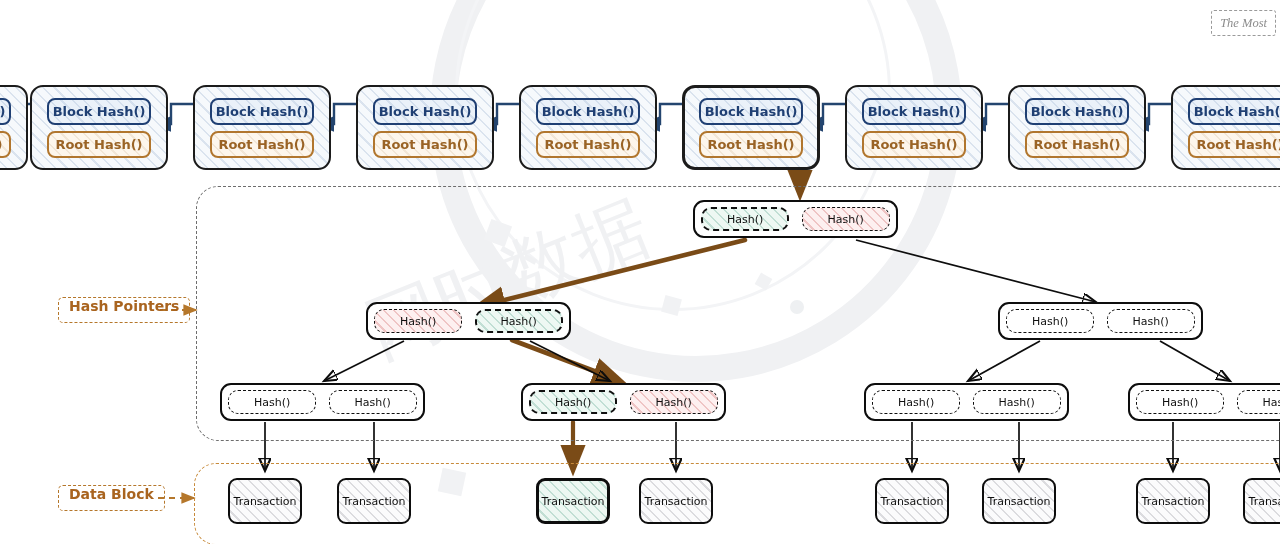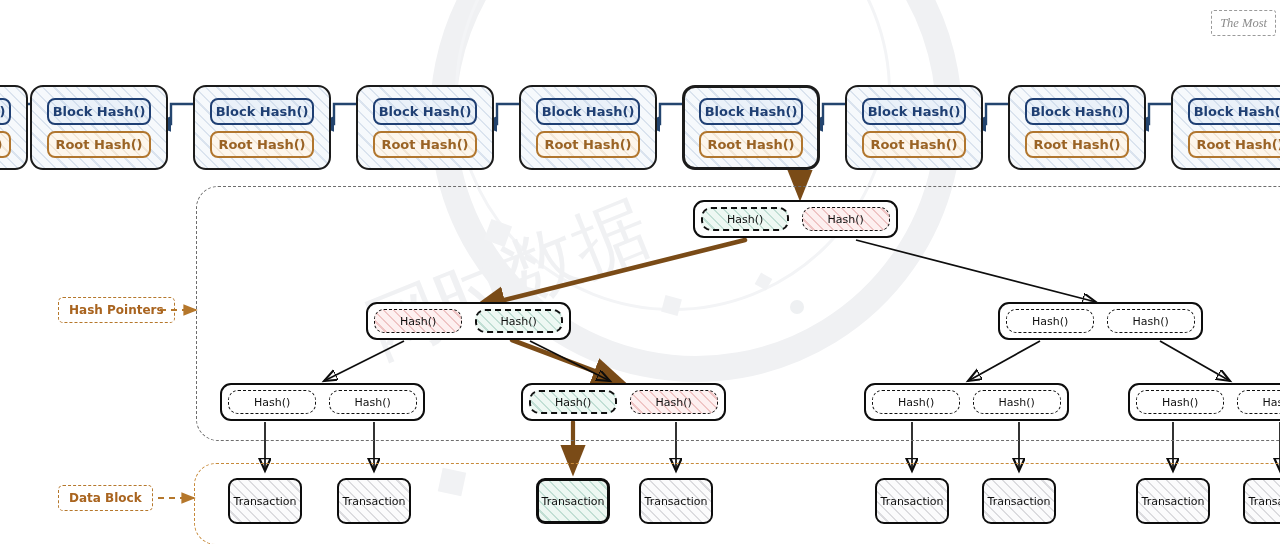--- a/index.html
+++ b/index.html
@@ -43,22 +43,22 @@
 
   
   .region{position:absolute;border-radius:22px;box-sizing:border-box;}
   .region-hp{border:1.6px dashed #6d6d6d;}
   .region-db{border:1.6px dashed #c78a3a;}
 
   
   .legend{
     position:absolute;box-sizing:border-box;
     border:1.6px dashed #b5772b;border-radius:5px;
-    color:#a9641f;font-size:12px;font-weight:bold;
-    display:flex;align-items:center;justify-content:center;
+    color:#a9641f;font-size:14px;font-weight:bold;
+    display:flex;align-items:flex-start;justify-content:center;
     padding:0 10px;height:26px;white-space:nowrap;
     font-family:"DejaVu Sans", sans-serif;
     background:transparent;
   }
 
   
   .block{
     position:absolute;width:138px;height:85px;
     border:2.1px solid #1b1b1b;border-radius:13px;
     box-sizing:border-box;

